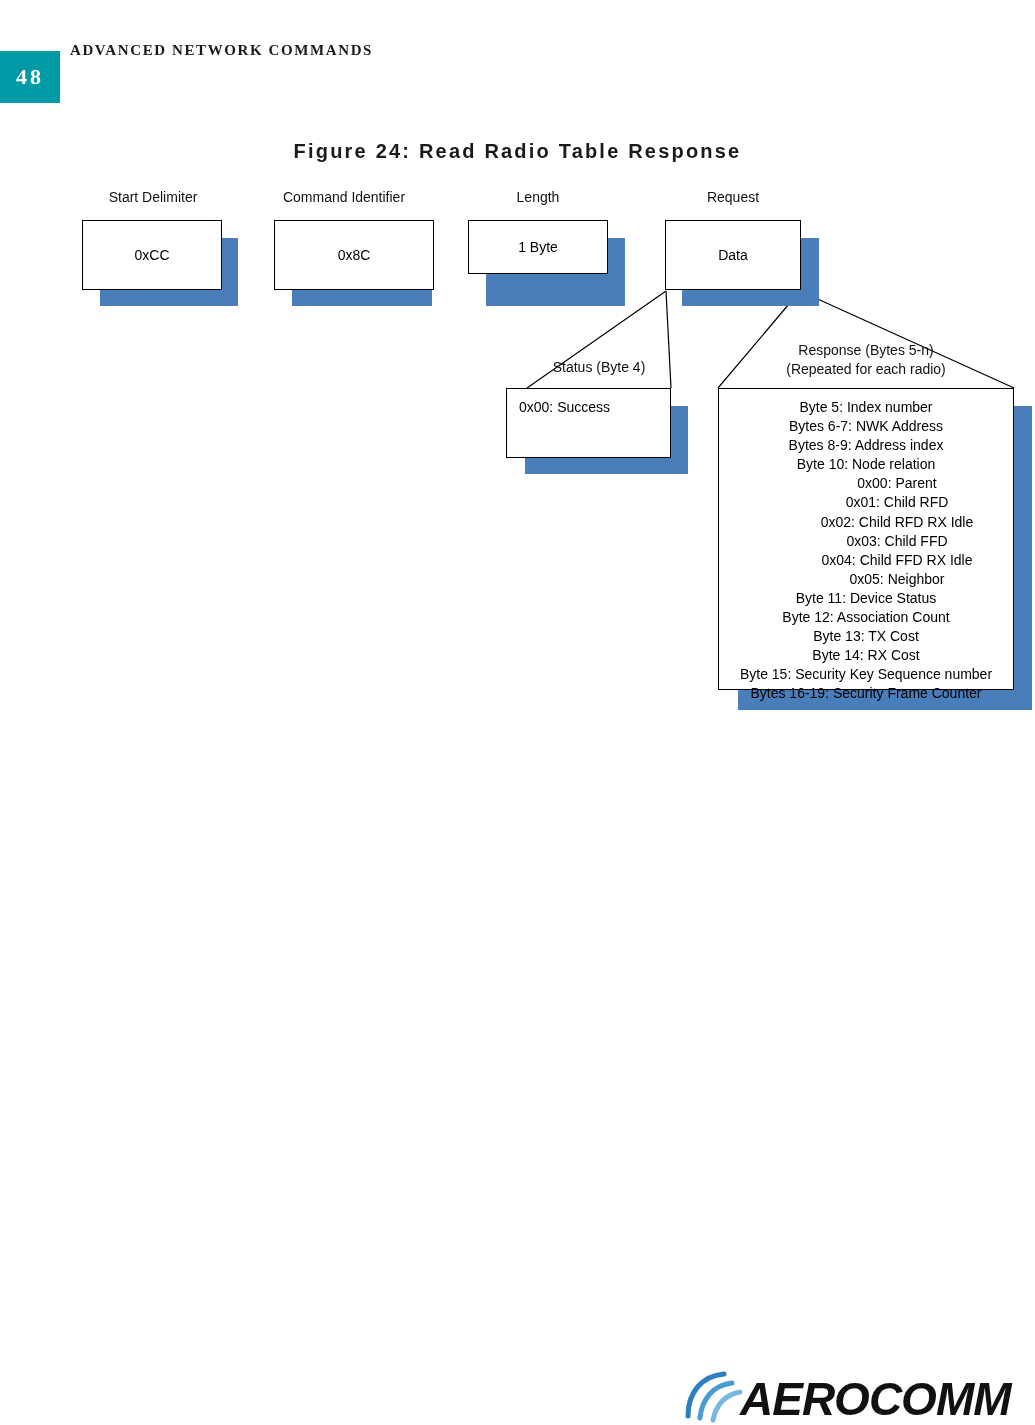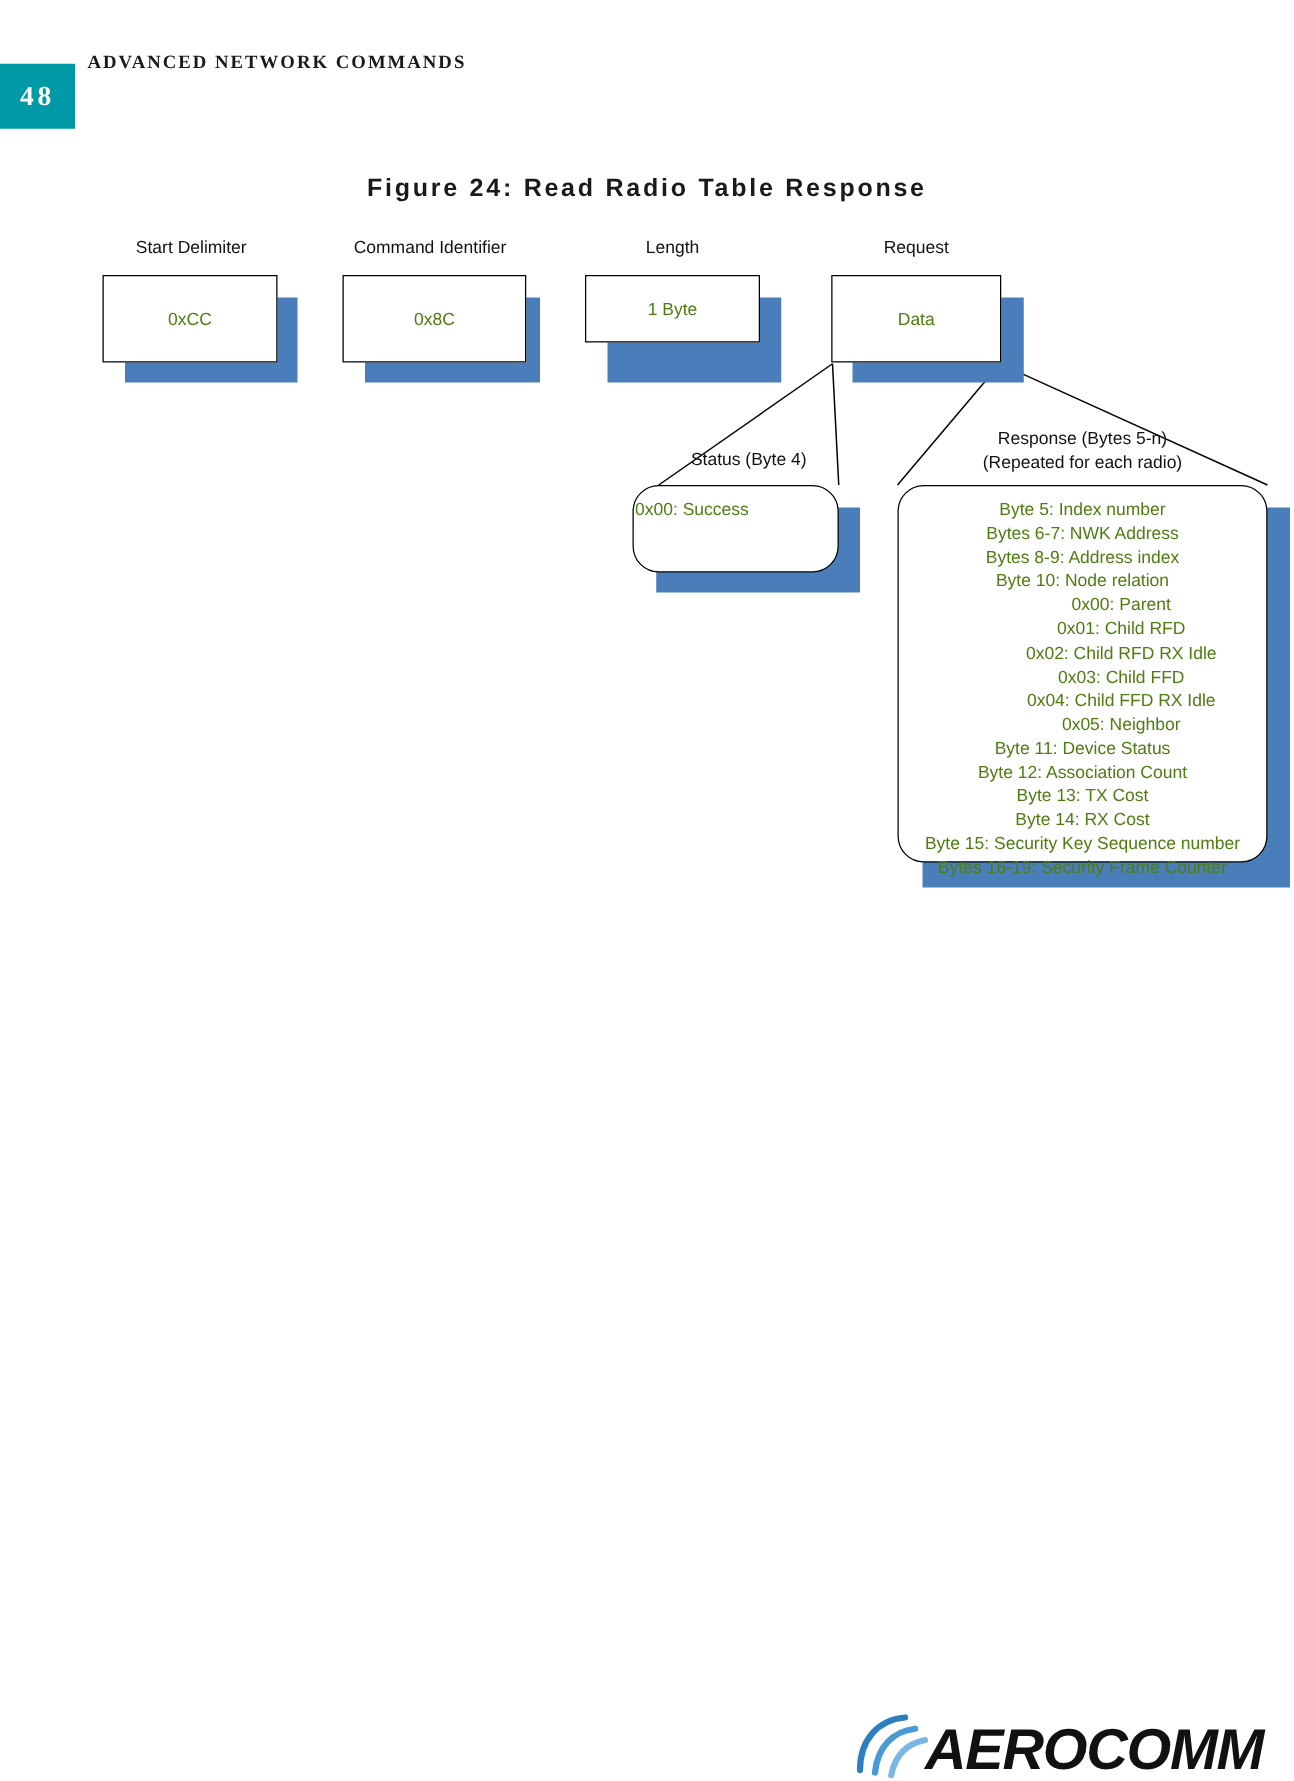--- a/index.html
+++ b/index.html
@@ -39,24 +39,24 @@
   
   .node-label{
     position:absolute;font-size:14px;color:#111;
     text-align:center;line-height:19px;white-space:nowrap;
   }
   .shadow{
     position:absolute;background:#4a7ebb;
   }
   .box{
     position:absolute;background:#ffffff;border:1.5px solid #000000;
-    box-sizing:border-box;font-size:14px;color:#4d7c0f;
+    box-sizing:border-box;font-size:14px;color:#000000;
   }
   .box.center{display:flex;align-items:center;justify-content:center;}
-  .box.padded{padding:9px 1px;line-height:19.1px;border-radius:21px;}
+  .box.padded{padding:9px 12px;line-height:19.1px;}
 
   .indent{padding-left:62px;display:block;}
 
   
   .logo{position:absolute;left:680px;top:1368px;width:420px;height:58px;}
 </style>
 </head>
 <body>
 
 <div class="page-num">48</div>
@@ -70,21 +70,21 @@
   <line x1="800" y1="291" x2="718" y2="388" stroke="#000" stroke-width="1.2"></line>
   <line x1="800" y1="291" x2="1014" y2="388" stroke="#000" stroke-width="1.2"></line>
 </svg>
 
 <div class="node-label" style="left:82px;top:188px;width:142px;">Start Delimiter</div>
 <div class="shadow" style="left:100px;top:238px;width:138px;height:68px;"></div>
 <div class="box center" style="left:82px;top:220px;width:140px;height:70px;">0xCC</div>
 
 <div class="node-label" style="left:273px;top:188px;width:142px;">Command Identifier</div>
 <div class="shadow" style="left:292px;top:238px;width:140px;height:68px;"></div>
-<div class="box center" style="left:274px;top:220px;width:147px;height:70px;">0x8C</div>
+<div class="box center" style="left:274px;top:220px;width:160px;height:70px;">0x8C</div>
 
 <div class="node-label" style="left:468px;top:188px;width:140px;">Length</div>
 <div class="shadow" style="left:486px;top:238px;width:139px;height:68px;"></div>
 <div class="box center" style="left:468px;top:220px;width:140px;height:54px;">1 Byte</div>
 
 <div class="node-label" style="left:663px;top:188px;width:140px;">Request</div>
 <div class="shadow" style="left:682px;top:238px;width:137px;height:68px;"></div>
 <div class="box center" style="left:665px;top:220px;width:136px;height:70px;text-align:right;">Data</div>
 
 <div class="node-label" style="left:527px;top:358px;width:144px;">Status (Byte 4)</div>

